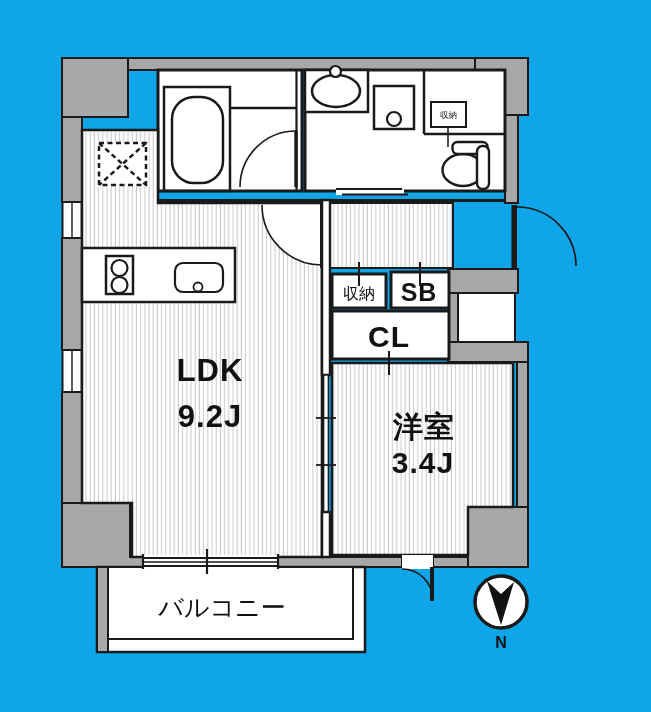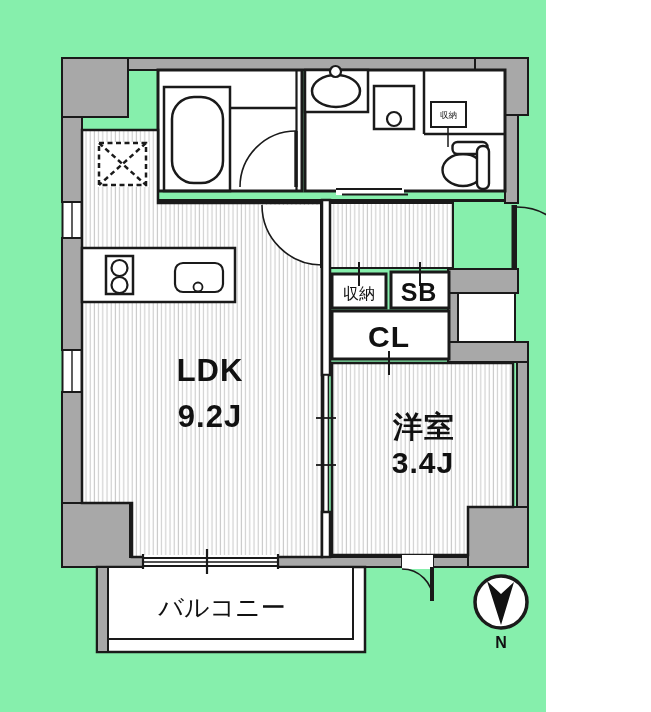--- a/index.html
+++ b/index.html
@@ -1,17 +1,17 @@
 <!DOCTYPE html>
 <html><head>
 <meta charset="utf-8">
 <style>
   html,body{margin:0;padding:0;background:#ffffff;}
   #plan-wrap{
-    position:relative;width:546px;height:712px;background:#86efac;overflow:hidden;
+    position:relative;width:651px;height:712px;background:#0ea5e9;overflow:hidden;
     font-family:"Liberation Sans","DejaVu Sans",sans-serif;
   }
   svg text{fill:#111111;font-family:"Liberation Sans","DejaVu Sans",sans-serif;}
   .room-label{font-weight:600;letter-spacing:1px;}
 </style>
 </head>
 <body>
 
 <div id="plan-wrap">
 <svg width="651" height="712" viewBox="0 0 651 712">

